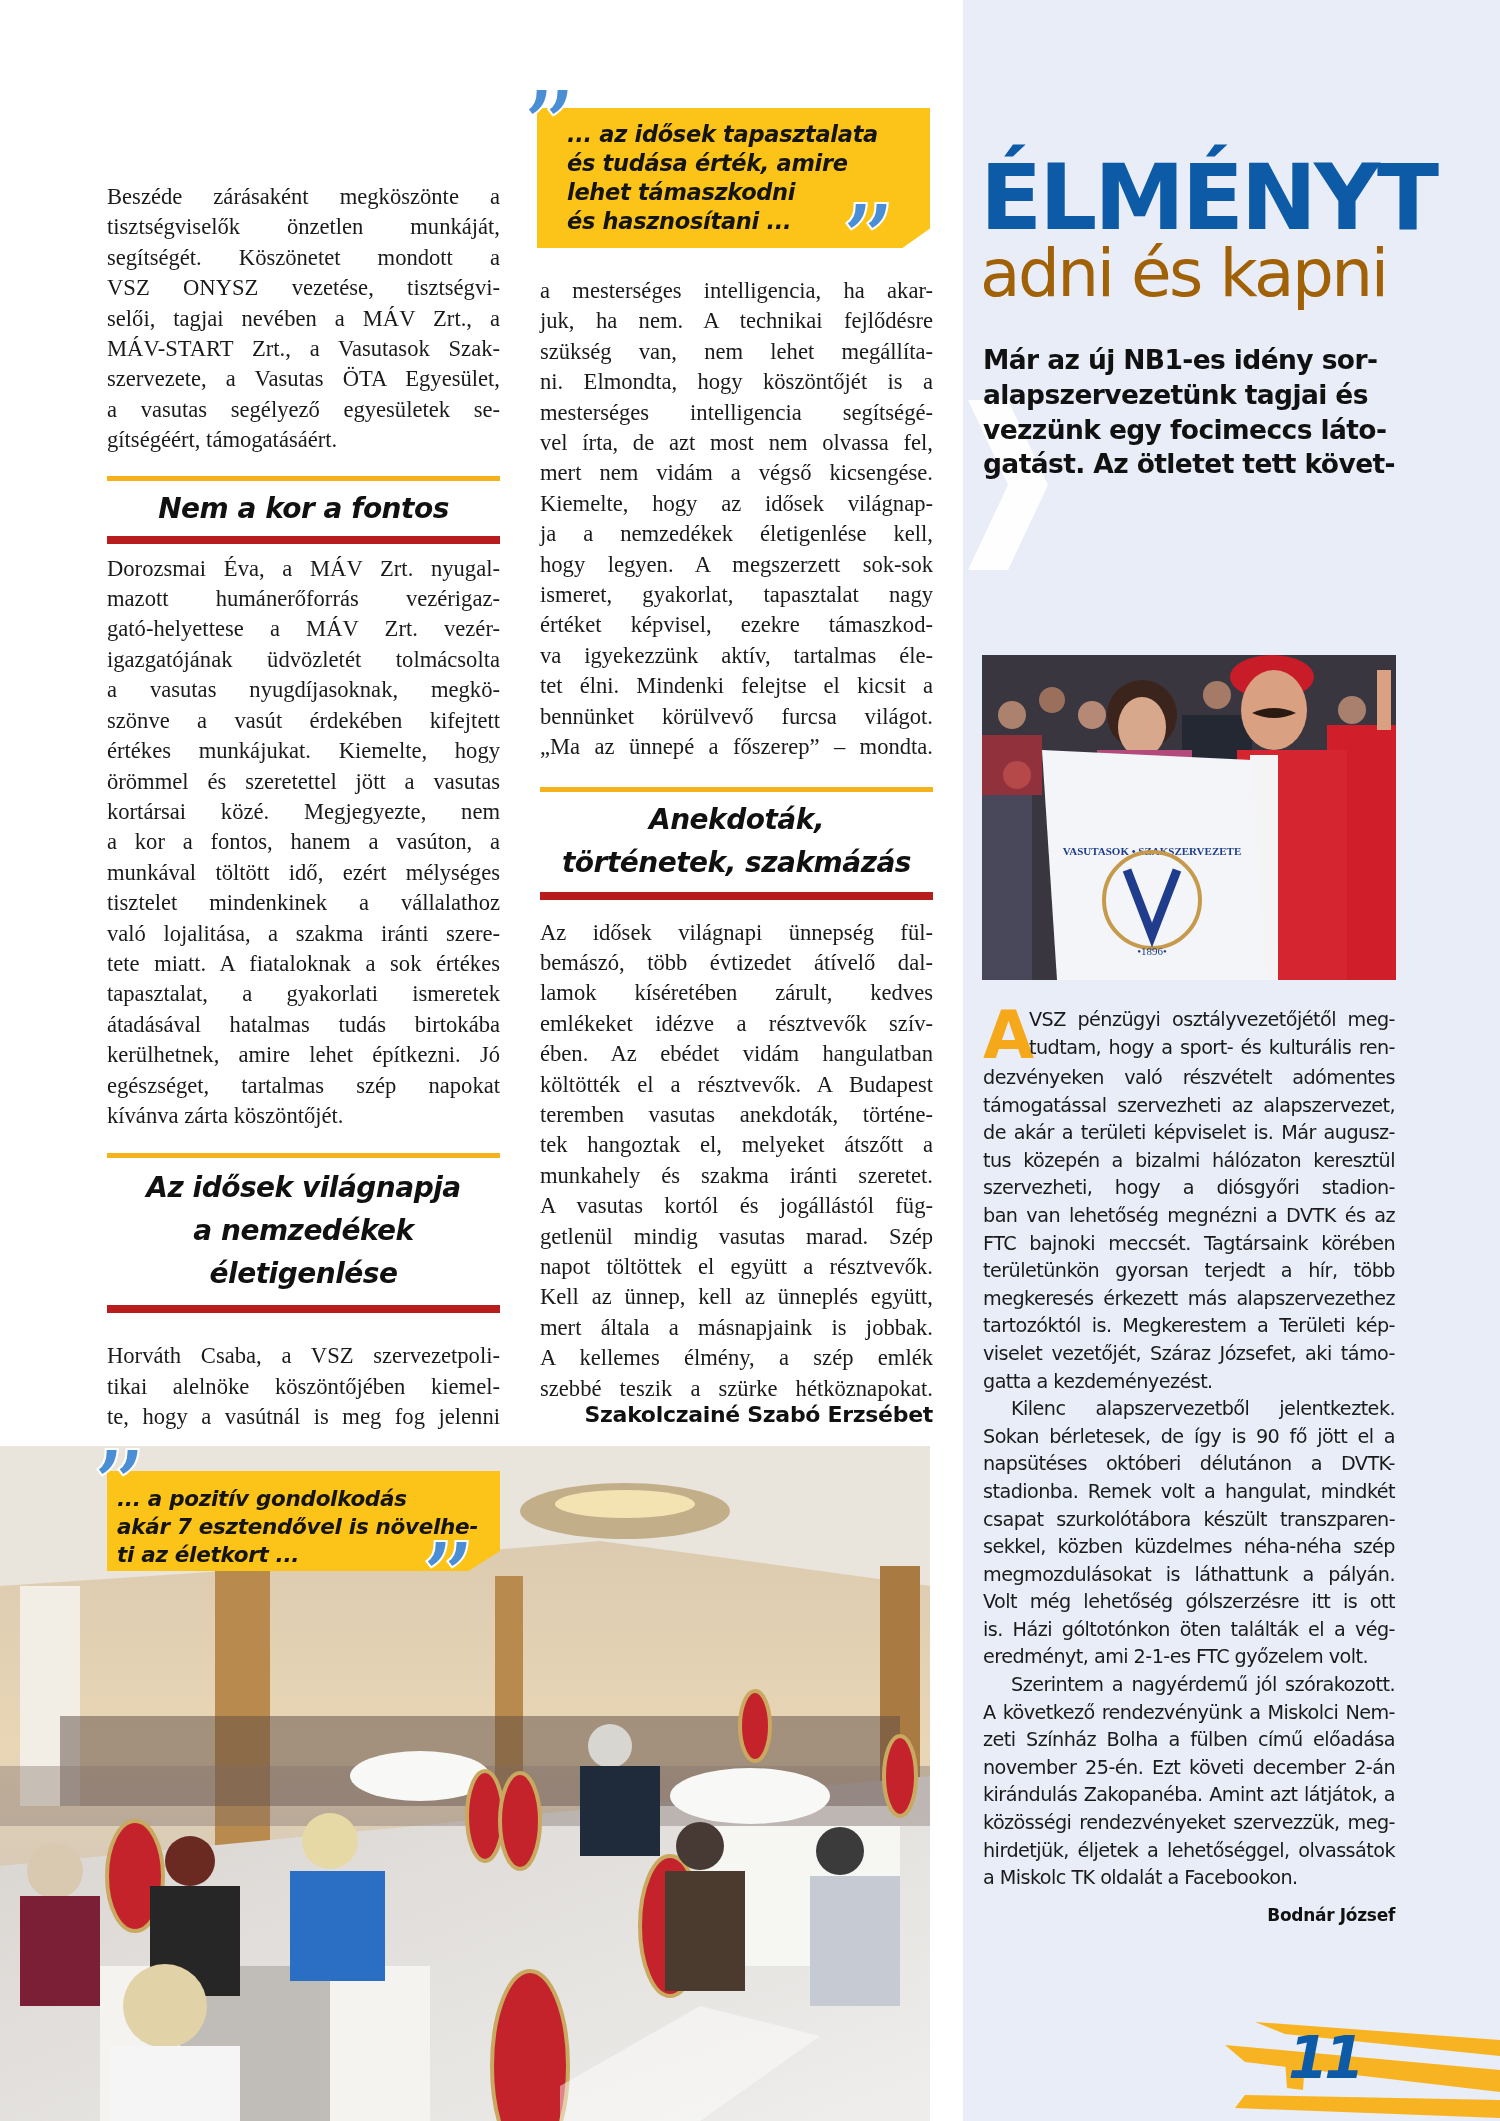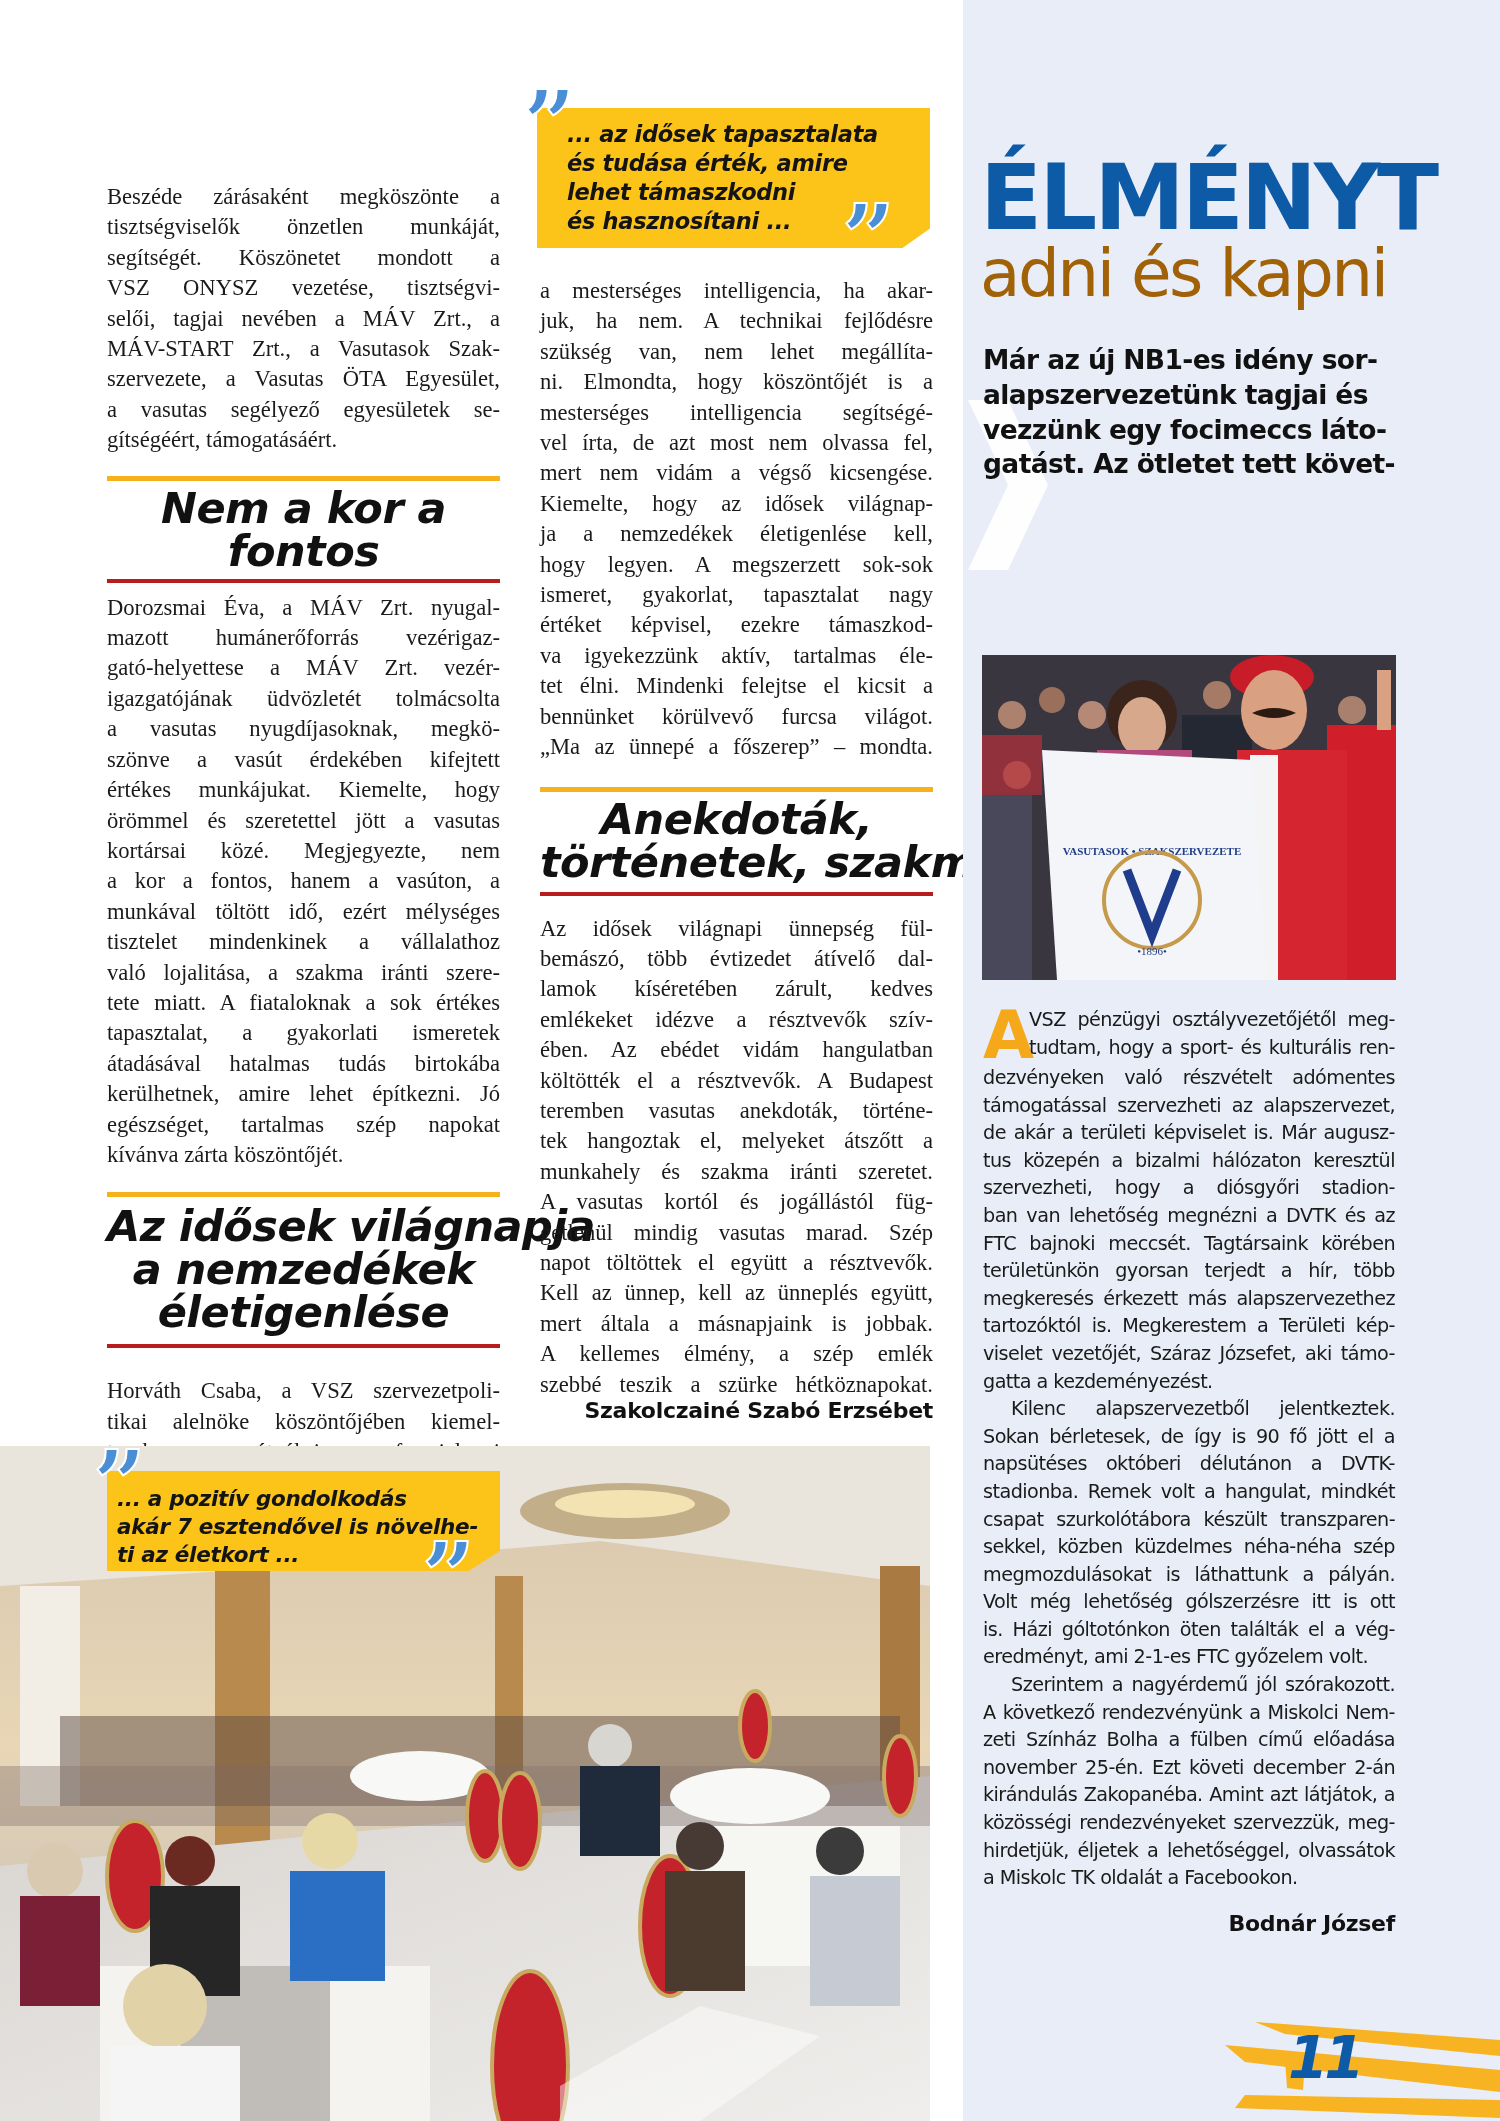--- a/index.html
+++ b/index.html
@@ -8,24 +8,24 @@
   .col { position:absolute; }
   .body-text {
     font-family:"Liberation Serif","DejaVu Serif",serif;
     font-size:22.6px; line-height:30.4px; color:#1a1a1a;
     text-align:justify; margin:0; hyphens:manual;
   }
   .body-text .ln { display:block; text-align:justify; text-align-last:justify; white-space:nowrap; }
   .body-text .ln.last { text-align-last:left; }
 
   .subhead {
-    border-top:5px solid #f5b21b; border-bottom:4px solid #b91c1c;
+    border-top:5px solid #f5b21b; border-bottom:8px solid #b91c1c;
     margin:0; padding:6px 0 6px 0;
     font-family:"DejaVu Sans","Liberation Sans",sans-serif;
-    font-weight:bold; font-style:italic; font-size:43px; line-height:43px;
+    font-weight:bold; font-style:italic; font-size:28px; line-height:43px;
     text-align:center; color:#111; letter-spacing:-0.5px;
   }
 
   .quote-box {
     position:absolute; background:#fcc419;
     font-family:"DejaVu Sans","Liberation Sans",sans-serif;
     font-weight:bold; font-style:italic; color:#141414;
     font-size:22.5px; line-height:29px; letter-spacing:-0.3px;
   }
   .quote-mark {
@@ -354,21 +354,21 @@
   <div id="r-p3">
       <span class="ln indent">Szerintem a nagyérdemű jól szórakozott.</span>
       <span class="ln">A következő rendezvényünk a Miskolci Nem-</span>
       <span class="ln">zeti Színház Bolha a fülben című előadása</span>
       <span class="ln">november 25-én. Ezt követi december 2-án</span>
       <span class="ln">kirándulás Zakopanéba. Amint azt látjátok, a</span>
       <span class="ln">közösségi rendezvényeket szervezzük, meg-</span>
       <span class="ln">hirdetjük, éljetek a lehetőséggel, olvassátok</span>
       <span class="ln last">a Miskolc TK oldalát a Facebookon.</span>
     </div>
-  <div class="signature" style="font-size:22px; margin-top:18px;">Bodnár József</div>
+  <div class="signature" style="font-size:17px; margin-top:10px;">Bodnár József</div>
 </div>
 
 <svg style="position:absolute; left:1225px; top:2000px;" width="275" height="121" viewBox="0 0 275 121">
   <path d="M30 22 L275 40 L275 56 L60 34 Z" fill="#f7b322"></path>
   <path d="M0 45 L275 70 L275 92 L20 62 Z" fill="#f7b322"></path>
   <path d="M20 95 L275 100 L275 118 L10 108 Z" fill="#f7b322"></path>
   <path d="M60 60 L80 60 L78 90 L62 88 Z" fill="#f7b322"></path>
 </svg>
 <div style="position:absolute; left:1288px; top:2028px; font-family:'DejaVu Sans','Liberation Sans',sans-serif; font-weight:bold; font-style:italic; font-size:58px; line-height:60px; color:#0d5aa7; letter-spacing:-4px;">11</div>
 

